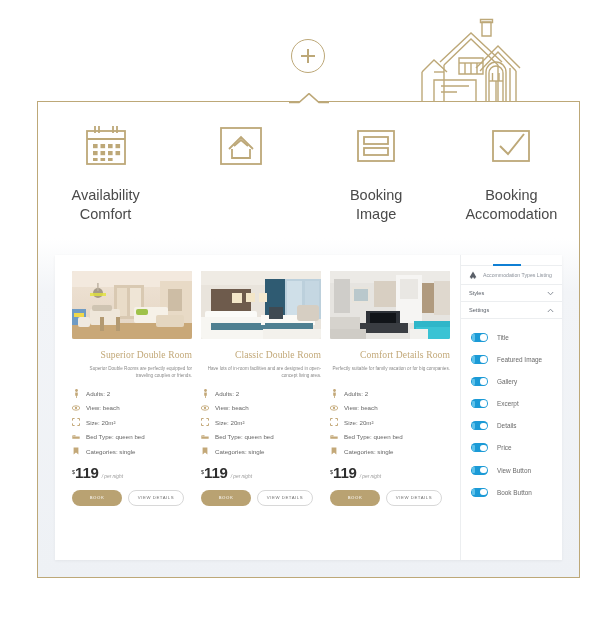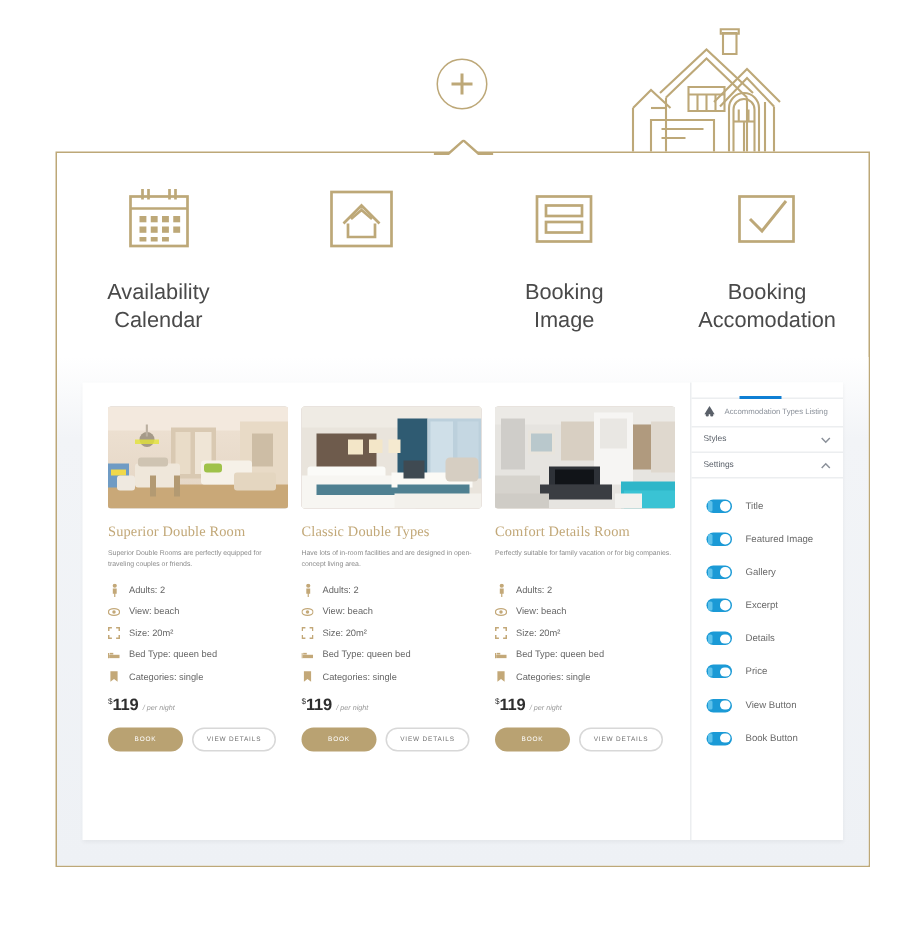--- a/index.html
+++ b/index.html
@@ -53,20 +53,21 @@
   
   #preview-wrap{
     position:absolute;left:38px;top:238px;width:541px;height:339px;
     background:linear-gradient(180deg,#ffffff 0%,#f2f4f7 16%,#eef1f5 100%);
     overflow:hidden;
   }
   #preview-card{
     position:absolute;left:17px;top:17px;width:507px;height:305px;
     background:#ffffff;
     box-shadow:0 1px 3px rgba(0,0,0,.05);
+    text-align:right;
   }
   #cards-area{
     position:absolute;left:0;top:0;width:405px;height:305px;
     padding:16px 0 0 17px;box-sizing:border-box;
     display:flex;gap:9px;
   }
   .room-card{width:120px;}
   .room-img{
     width:120px;height:68px;border-radius:2px;overflow:hidden;position:relative;
     background:#cfc6bb;
@@ -82,21 +83,21 @@
     height:15px;overflow:hidden;
   }
   .feat-list{list-style:none;margin:0;padding:0;}
   .feat-item{
     display:flex;align-items:center;gap:6px;margin-bottom:5.4px;
   }
   .feat-ico{width:8px;height:9px;display:flex;align-items:center;justify-content:center;flex:0 0 8px;}
   .feat-txt{font-size:6.2px;color:#666;line-height:9px;white-space:nowrap;}
   .price-row{margin:8px 0 9px 0;display:flex;align-items:baseline;}
   .price-cur{font-size:5.5px;color:#333;position:relative;top:-3.5px;}
-  .price-val{font-size:11px;font-weight:700;color:#2e2e2e;letter-spacing:-.2px;}
+  .price-val{font-size:15px;font-weight:700;color:#2e2e2e;letter-spacing:-.2px;}
   .price-per{font-size:4.8px;color:#999;margin-left:3px;font-style:italic;}
   .btn-row{display:flex;gap:6px;}
   .btn{
     height:16px;border-radius:9px;display:flex;align-items:center;justify-content:center;
     font-size:4.3px;letter-spacing:.55px;box-sizing:border-box;
   }
   .btn-book{width:50px;background:#b9a272;color:#fff;}
   .btn-view{width:56px;border:.8px solid #d8d8d8;background:#fff;color:#6f6f6f;}
   
   #sidebar{
@@ -208,21 +209,21 @@
           <rect x="25" y="27" width="4.6" height="4.2"></rect>
           <rect x="32.5" y="27" width="4.6" height="4.2"></rect>
           <rect x="10" y="34" width="4.6" height="3"></rect>
           <rect x="17.5" y="34" width="4.6" height="3"></rect>
           <rect x="25" y="34" width="4.6" height="3"></rect>
         </g>
       </svg>
     </div>
     <div class="feature-label">
       <span>Availability</span><br>
-      <span>Calendar</span>
+      <span>Comfort</span>
     </div>
   </div>
 
   <div class="feature">
     <div class="feature-ico">
       <svg width="46" height="46" viewBox="0 0 46 46">
         <g fill="none" stroke="#bda878" stroke-width="1.8">
           <rect x="3" y="4" width="40" height="36"></rect>
           <path d="M11 25 L23 13 L35 25"></path>
           <path d="M14 25 v9 h18 v-9"></path>
@@ -383,21 +384,21 @@
             <rect x="4" y="40" width="52" height="12" rx="2" fill="#fbfbf8"></rect>
             <rect x="0" y="46" width="76" height="22" fill="#f7f6f2"></rect>
             <rect x="10" y="52" width="60" height="7" fill="#4f8091"></rect>
             <rect x="60" y="44" width="54" height="10" fill="#fbfaf6"></rect>
             <rect x="64" y="52" width="48" height="8" fill="#4f8091"></rect>
             <rect x="62" y="58" width="58" height="10" fill="#f3f1ec"></rect>
             <rect x="96" y="34" width="22" height="16" rx="3" fill="#d6cec2"></rect>
             <rect x="68" y="36" width="14" height="12" fill="#3f4a52"></rect>
           </svg>
         </div>
-        <div class="room-title">Classic Double Types</div>
+        <div class="room-title">Classic Double Room</div>
         <div class="room-desc">Have lots of in-room facilities and are designed in open-concept living area.</div>
         <ul class="feat-list">
           <li class="feat-item">
             <span class="feat-ico">
               <svg width="5" height="9" viewBox="0 0 5 9">
                   <circle cx="2.5" cy="1.5" r="1.4" fill="#c3a878"></circle>
                   <path d="M1.2 3.4 h2.6 v3.4 h-.9 v2.2 h-.8 v-2.2 h-.9 z" fill="#c3a878"></path>
                 </svg>
             </span>
             <span class="feat-txt">Adults: 2</span>

